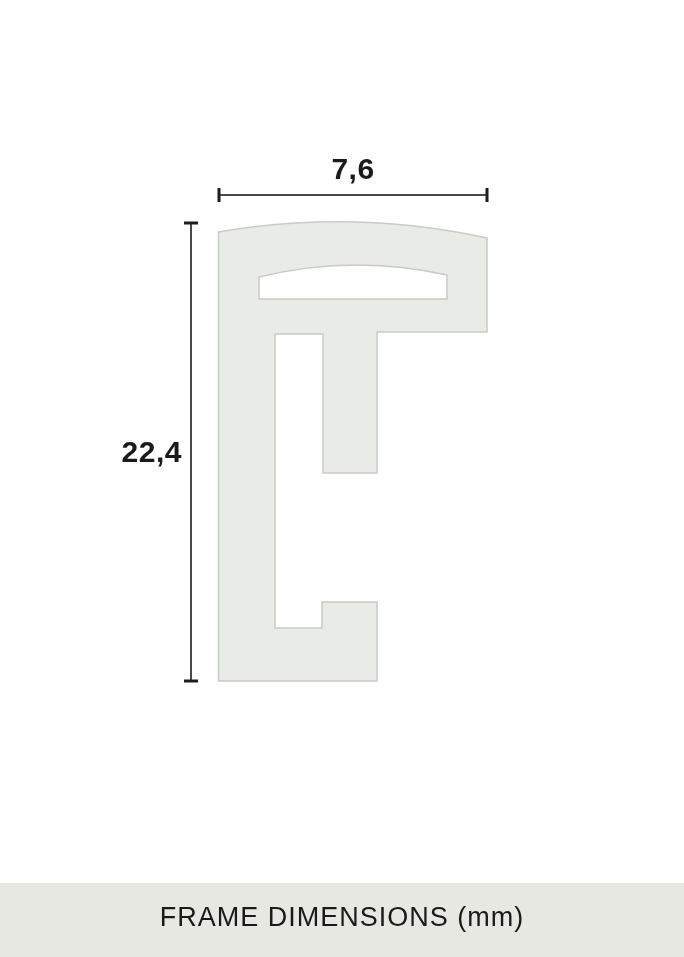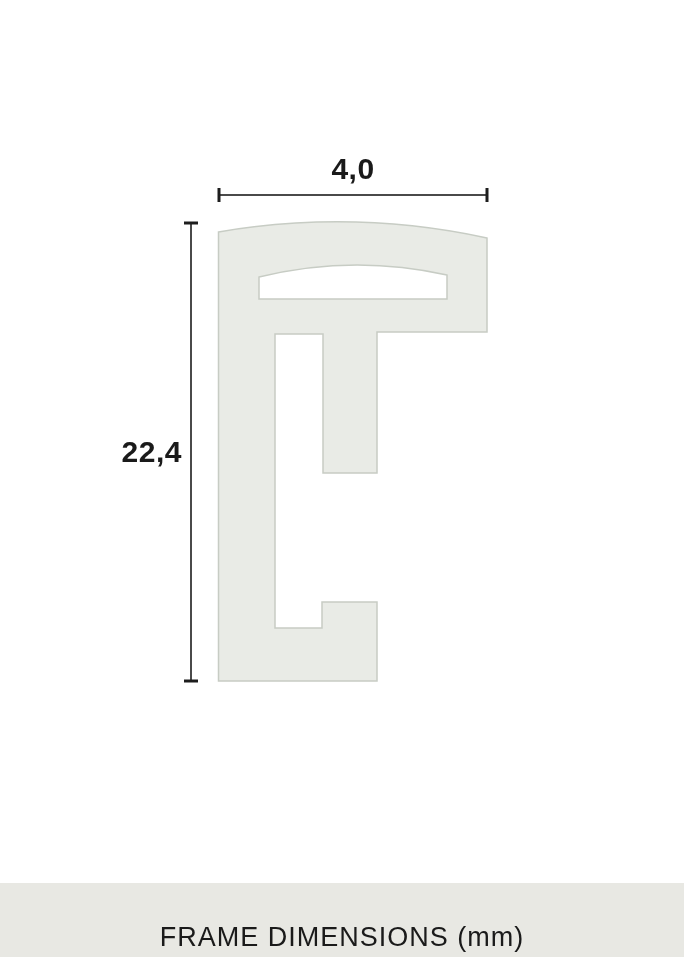--- a/index.html
+++ b/index.html
@@ -46,21 +46,21 @@
     left: 98px; top: 436px;
     width: 84px;
     text-align: right;
   }
   .footer-bar {
     position: absolute;
     left: 0; top: 883px;
     width: 684px; height: 74px;
     background: var(--footer-bg);
     text-align: center;
-    padding-top: 38px;
+    padding-top: 18px;
   }
   .footer-caption {
     color: var(--text);
     font-size: 27px;
     line-height: 32px;
     font-weight: 500;
     letter-spacing: 1px;
   }
 </style>
 </head>
@@ -93,21 +93,21 @@
 
     <line x1="219" y1="195" x2="487" y2="195" stroke="var(--dimension-line)" stroke-width="2"></line>
     <line x1="219" y1="188" x2="219" y2="202" stroke="var(--dimension-tick)" stroke-width="3"></line>
     <line x1="487" y1="188" x2="487" y2="202" stroke="var(--dimension-tick)" stroke-width="3"></line>
 
     <line x1="191" y1="223" x2="191" y2="681" stroke="var(--dimension-line)" stroke-width="2"></line>
     <line x1="184" y1="223" x2="198" y2="223" stroke="var(--dimension-tick)" stroke-width="3"></line>
     <line x1="184" y1="681" x2="198" y2="681" stroke="var(--dimension-tick)" stroke-width="3"></line>
   </svg>
 
-  <div class="dim-label width">4,0</div>
+  <div class="dim-label width">7,6</div>
 
   <div class="dim-label height">22,4</div>
 
   <div class="footer-bar">
     <div class="footer-caption">FRAME DIMENSIONS (mm)</div>
   </div>
 
 </div>
 
 </body></html>

